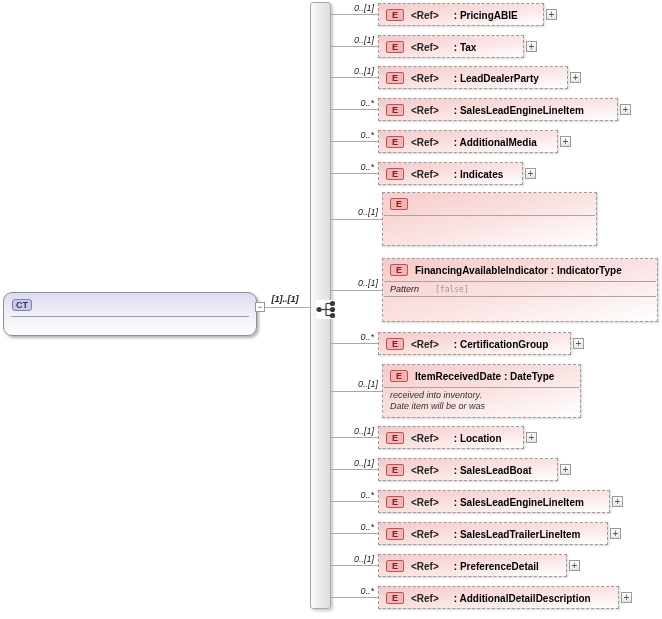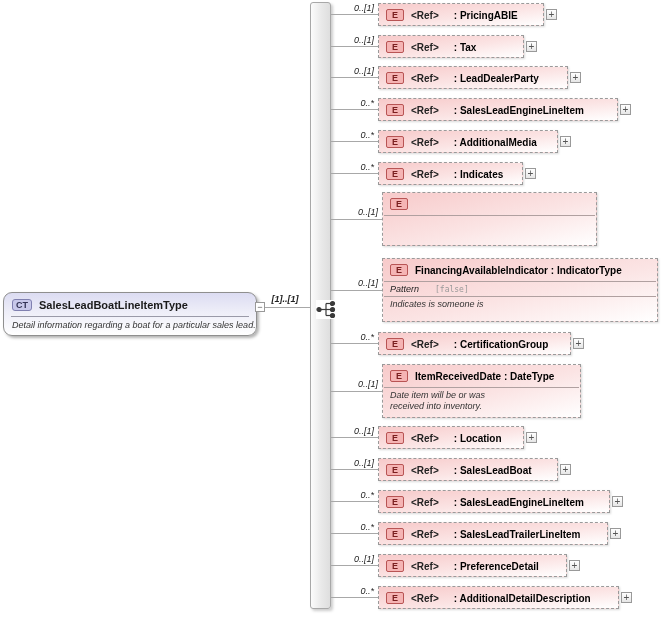--- a/index.html
+++ b/index.html
@@ -59,24 +59,22 @@
         text-align:center;cursor:pointer;}
 </style>
 </head>
 <body>
 
 <div id="stage">
 
   <div class="ctbox">
     <div class="ctTitleRow">
       <span class="ctbadge">CT</span>
-      <span class="cttitle">SalesLeadBoatLineItemType</span>
     </div>
     <div class="ctsep"></div>
-    <div class="ctann">Detail information regarding a boat for a particular sales lead.</div>
   </div>
   <div class="minusbox">−</div>
   <div class="rootwire"></div>
   <div class="rootcard">[1]..[1]</div>
 
   <div class="seqbar"></div>
   <div class="seqicon">
     <svg width="22" height="19" viewBox="0 0 22 19">
       <g stroke="#3a3a3a" stroke-width="1.2" fill="#3a3a3a">
         <line x1="3" y1="9.5" x2="10" y2="9.5"></line>
@@ -189,21 +187,20 @@
           <span class="ebadge">E</span>
           <span class="ename">FinancingAvailableIndicator : IndicatorType</span>
         </div>
       <div class="esep"></div>
       <div class="efacet">
         <span class="fname">Pattern</span>
         <span class="fval">[false]</span>
       </div>
       <div class="esep"></div>
       <div class="eann">
-        <div>Indicates is someone is</div>
       </div>
     </div>
   </div>
 
   <div class="row" style="top:332px;height:23px;">
     <div class="wire" style="top:11px;width:47px;"></div>
     <div class="card" style="top:0;width:43px;">0..*</div>
     <div class="ebox" style="left:47px;width:193px;height:23px;">
       <div class="ehead">
           <span class="ebadge">E</span>
@@ -217,22 +214,22 @@
   <div class="row" style="top:364px;height:54px;">
     <div class="wire" style="top:27px;width:51px;"></div>
     <div class="card" style="top:15px;width:47px;">0..[1]</div>
     <div class="ebox" style="left:51px;width:199px;height:54px;">
       <div class="ehead">
           <span class="ebadge">E</span>
           <span class="ename">ItemReceivedDate : DateType</span>
         </div>
       <div class="esep"></div>
       <div class="eann">
-        <div>Date item will be or was</div>
-          <div>received into inventory.</div>
+        <div>received into inventory.</div>
+          <div>Date item will be or was</div>
       </div>
     </div>
   </div>
 
   <div class="row" style="top:426px;height:23px;">
     <div class="wire" style="top:11px;width:47px;"></div>
     <div class="card" style="top:0;width:43px;">0..[1]</div>
     <div class="ebox" style="left:47px;width:146px;height:23px;">
       <div class="ehead">
           <span class="ebadge">E</span>

